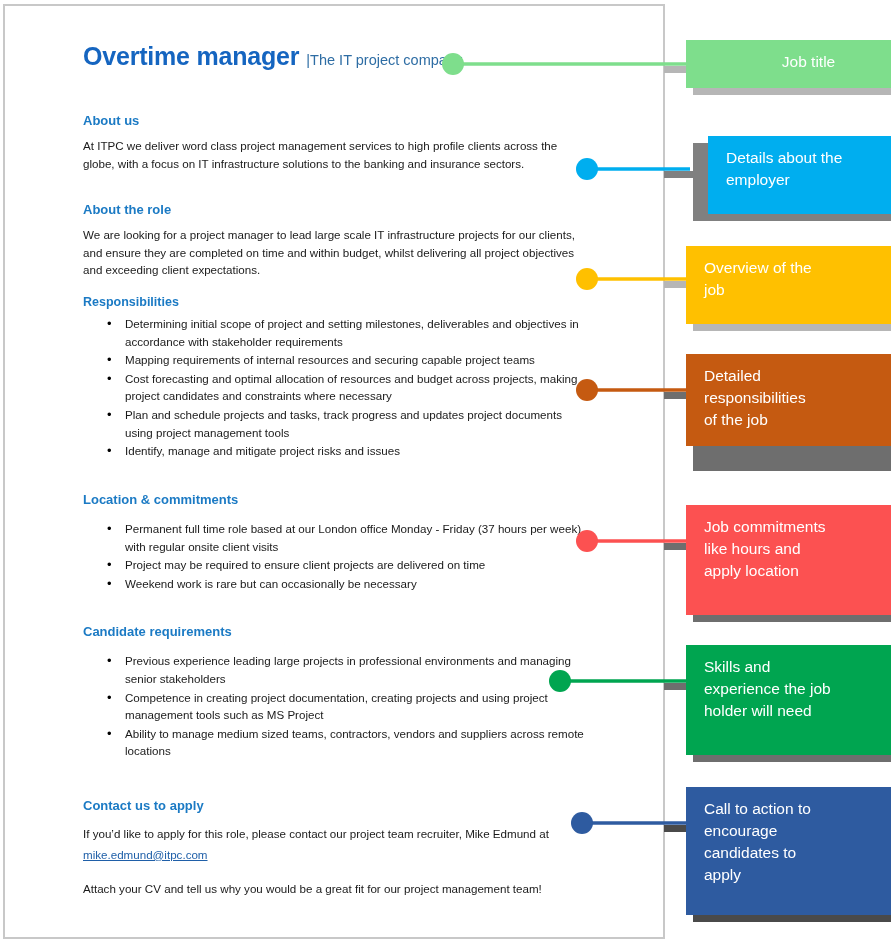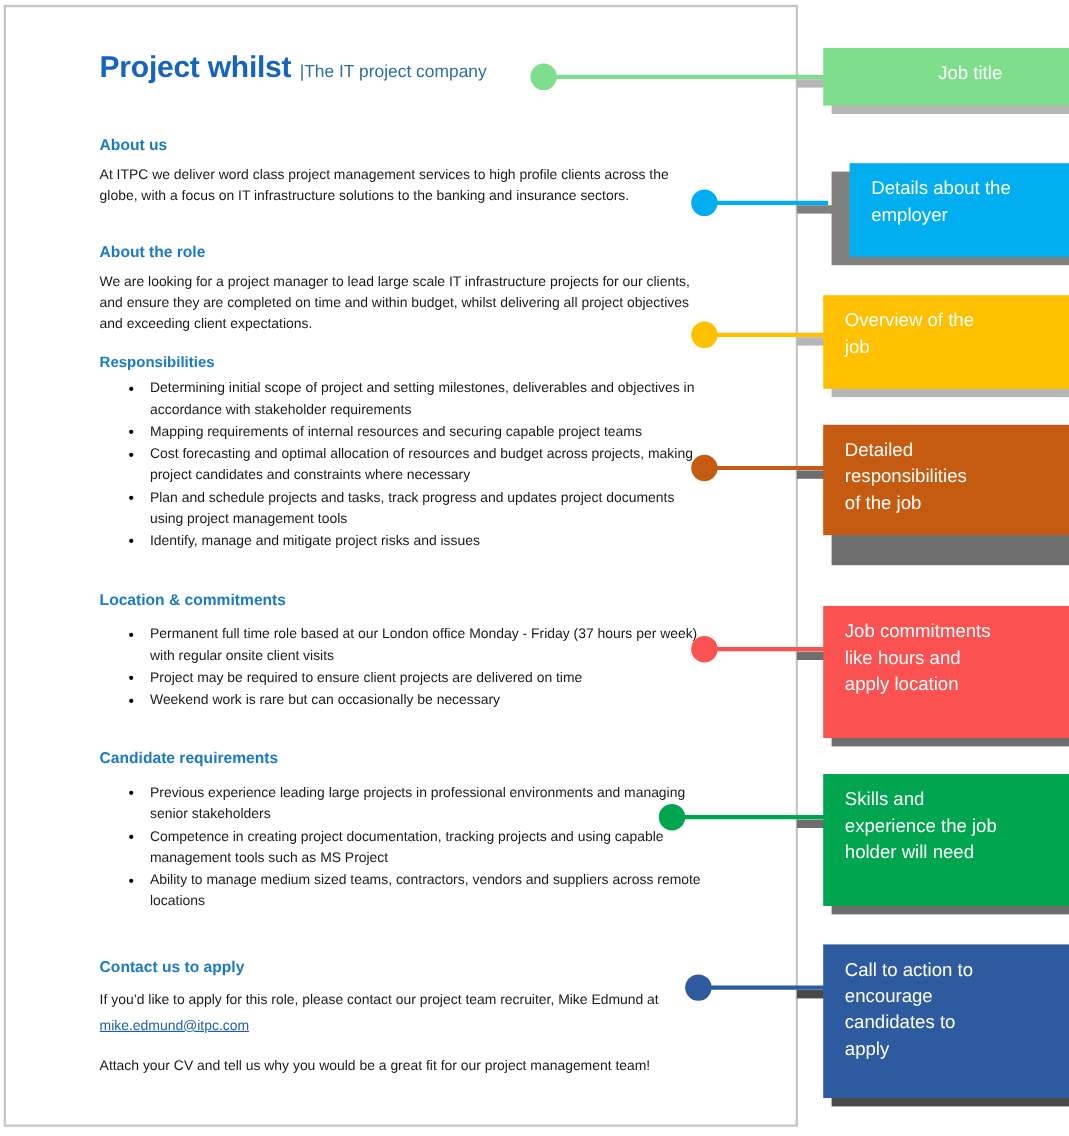--- a/index.html
+++ b/index.html
@@ -124,21 +124,21 @@
   }
   .callout span { display: block; }
 </style>
 </head>
 <body>
 
 <div id="doc-page">
   <div id="doc-inner">
 
     <div class="job-head">
-      <div class="job-title">Project whilst</div>
+      <div class="job-title">Overtime manager</div>
       <div class="job-company">|The IT project company</div>
     </div>
 
     <div class="blk">
       <div class="sec-h">About us</div>
       <p class="para">At ITPC we deliver word class project management services to high profile clients across the globe, with a focus on IT infrastructure solutions to the banking and insurance sectors.</p>
     </div>
 
     <div class="blk-tight">
       <div class="sec-h">About the role</div>
@@ -159,21 +159,21 @@
         <li>Permanent full time role based at our London office Monday - Friday (37 hours per week) with regular onsite client visits</li>
         <li>Project may be required to ensure client projects are delivered on time</li>
         <li>Weekend work is rare but can occasionally be necessary</li>
       </ul>
     </div>
 
     <div style="margin-top:32px; margin-bottom:26px;">
       <div class="sec-h" style="margin-bottom:13px;">Candidate requirements</div>
       <ul class="bul">
         <li>Previous experience leading large projects in professional environments and managing senior stakeholders</li>
-        <li>Competence in creating project documentation, tracking projects and using capable management tools such as MS Project</li>
+        <li>Competence in creating project documentation, creating projects and using project management tools such as MS Project</li>
         <li>Ability to manage medium sized teams, contractors, vendors and suppliers across remote locations</li>
       </ul>
     </div>
 
     <div style="margin-top:38px;">
       <div class="sec-h" style="margin-bottom:12px;">Contact us to apply</div>
       <p class="para" style="margin-bottom:2px;">If you’d like to apply for this role, please contact our project team recruiter, Mike Edmund at</p>
       <a class="mailto" href="#">mike.edmund@itpc.com</a>
       <p class="para" style="margin-top:17px;">Attach your CV and tell us why you would be a great fit for our project management team!</p>
     </div>

